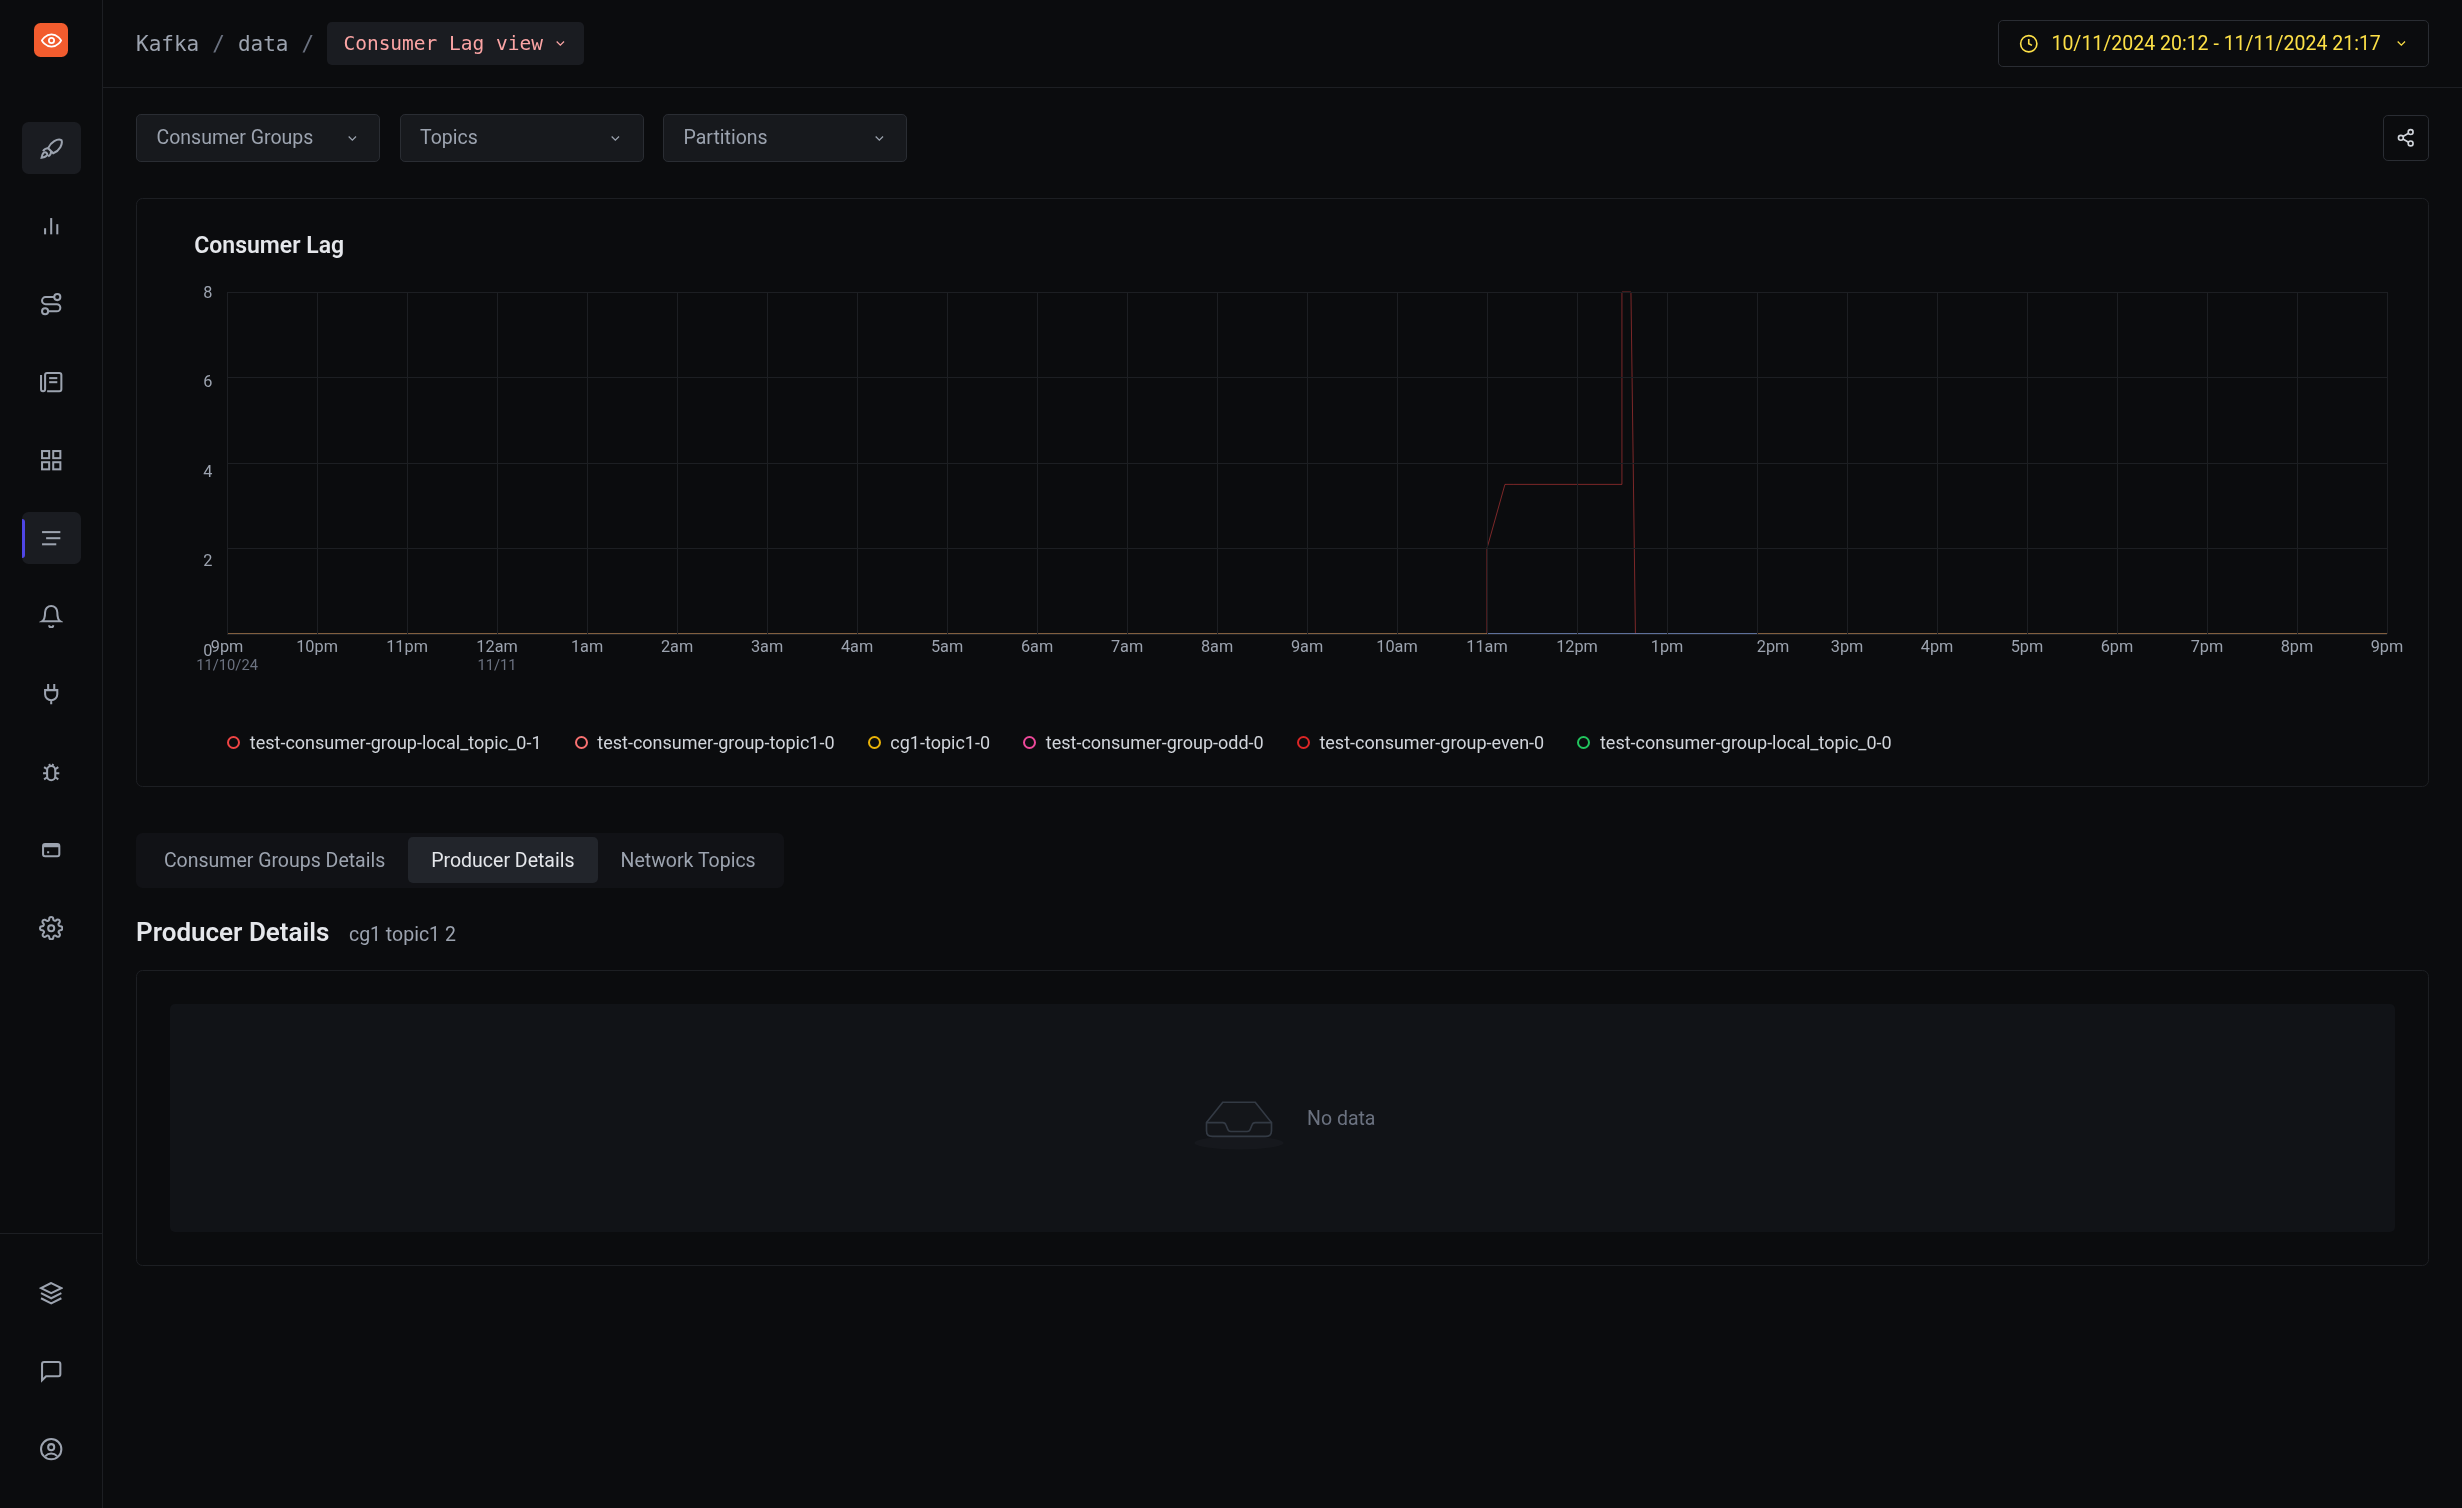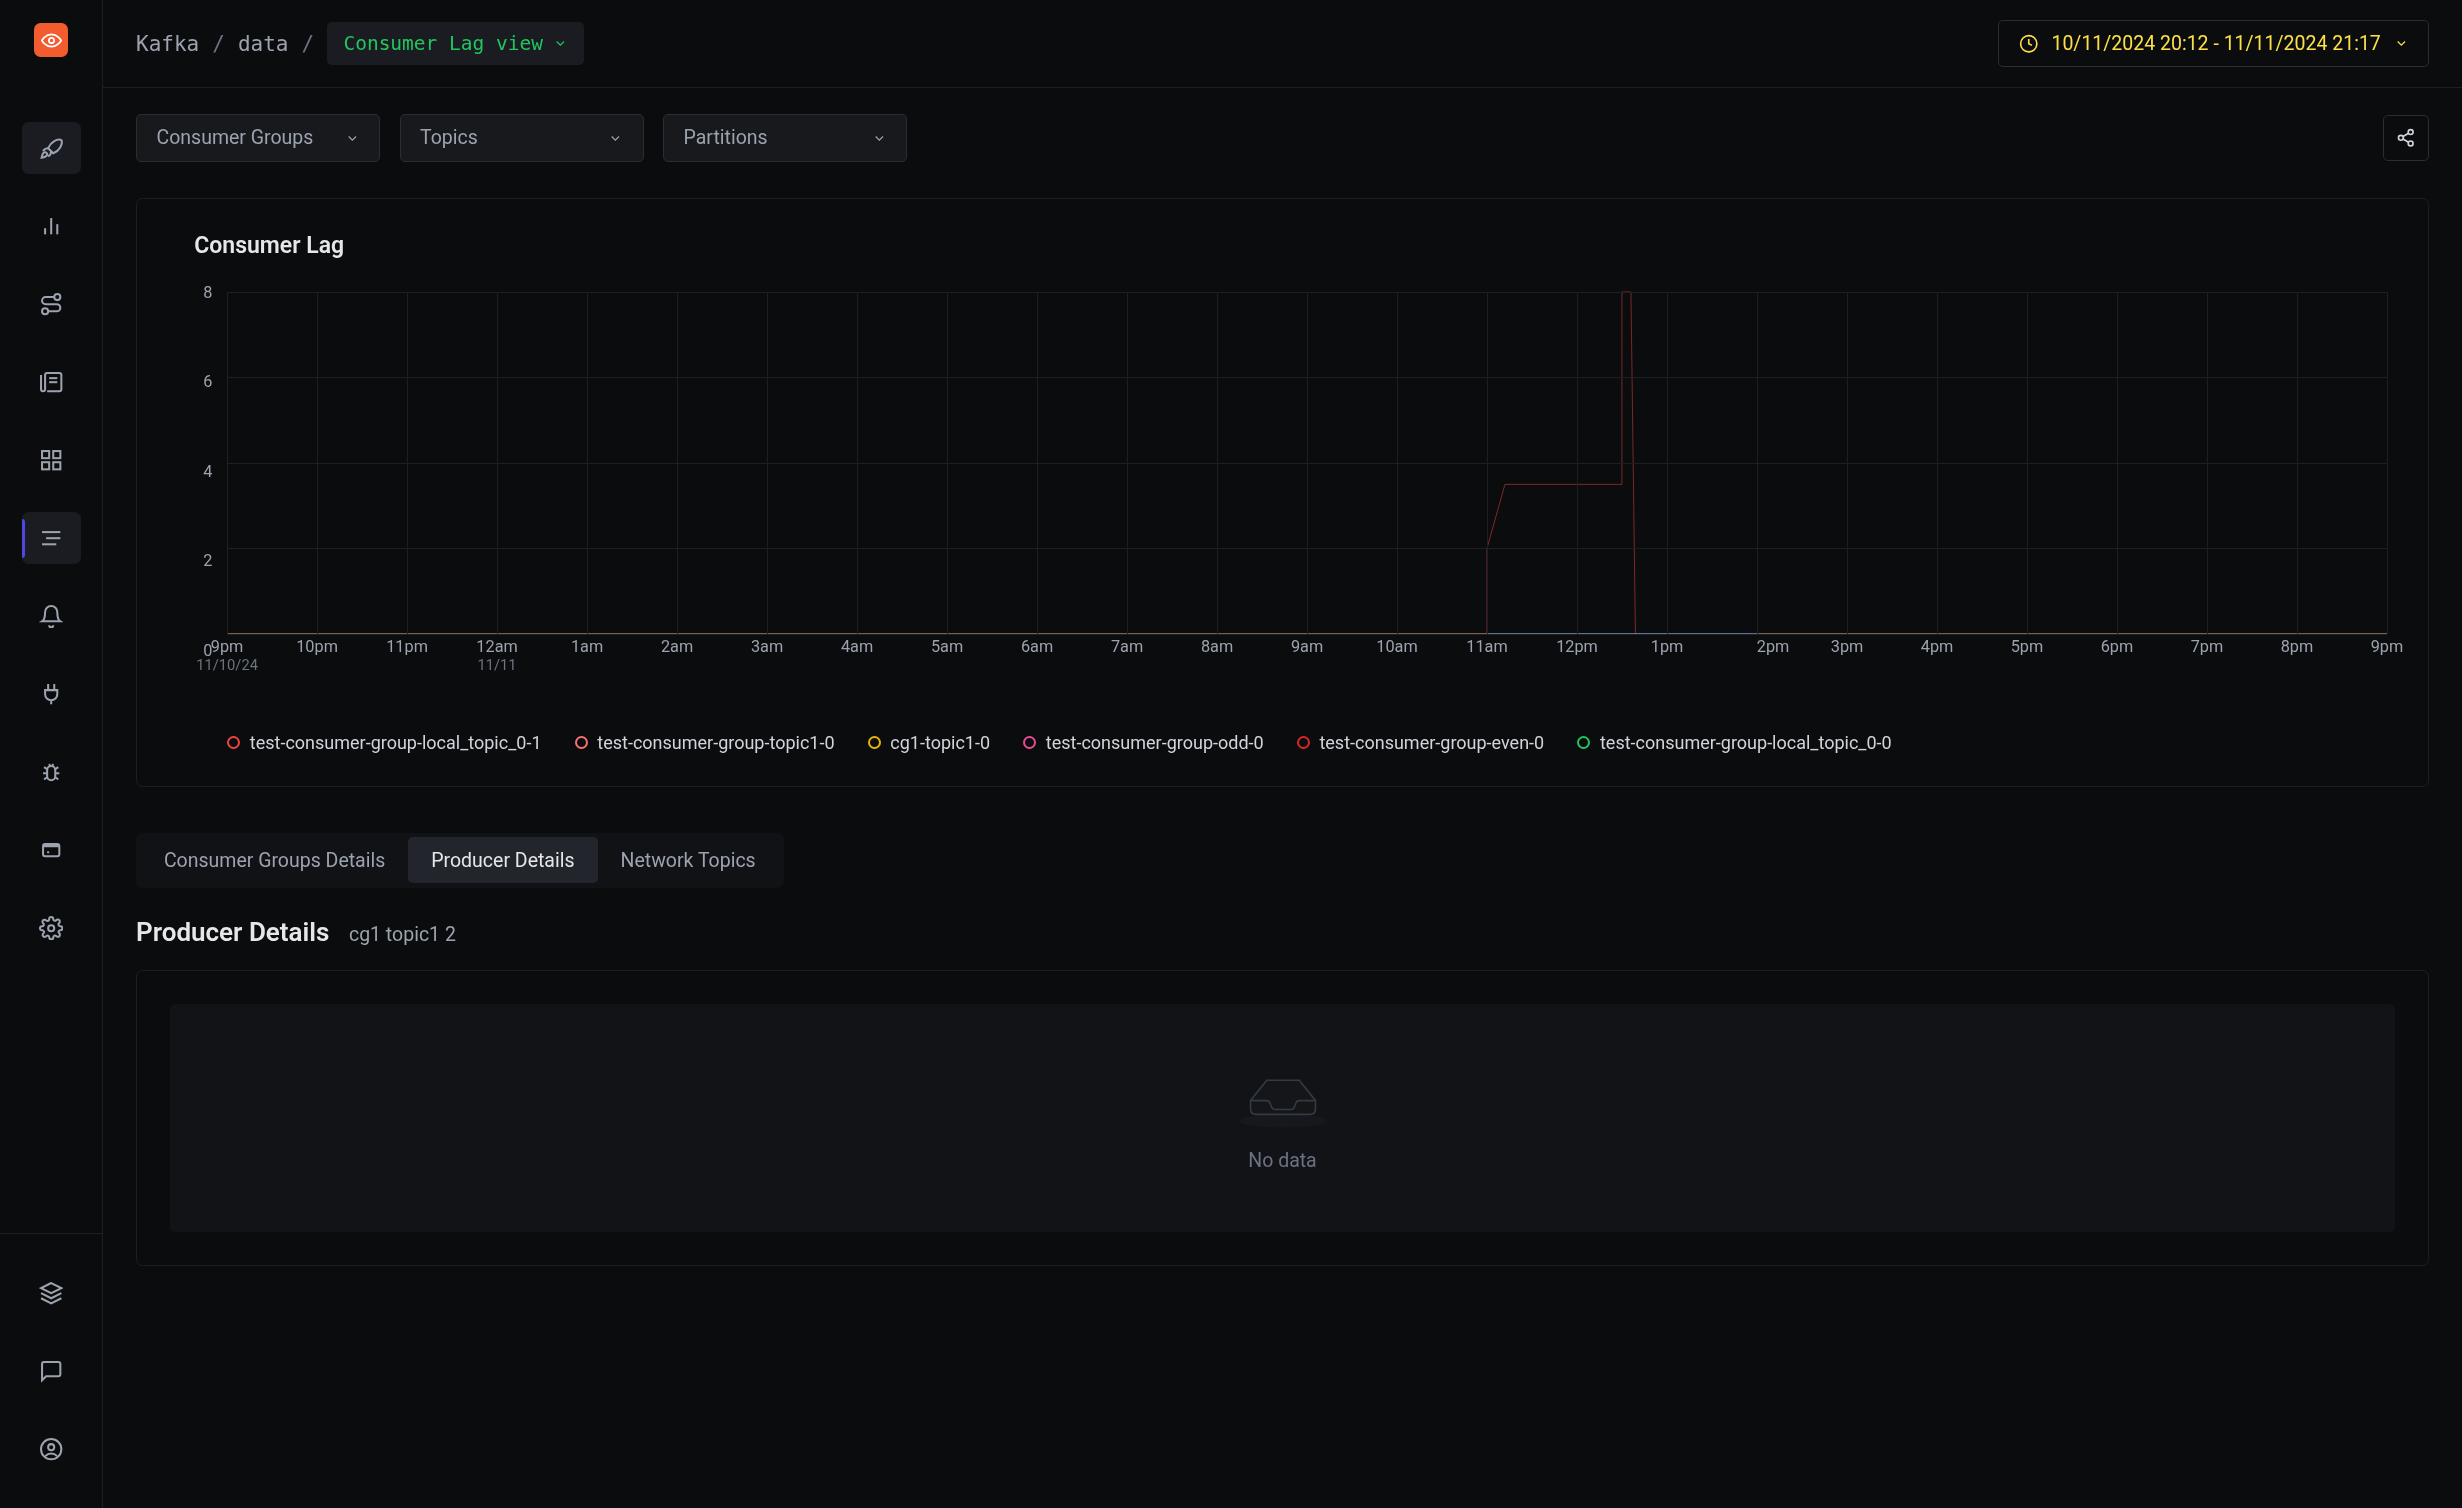--- a/index.html
+++ b/index.html
@@ -75,21 +75,21 @@
 }
 .crumbs { display: flex; align-items: center; gap: 13px; font-family: ui-monospace, monospace; font-size: 21px; color: #9ca3af; }
 .crumbs .sep { color: #6b7280; }
 .view-pill {
   background: #1a1c21;
   border-radius: 4.9px;
   padding: 9.8px 16.3px;
   display: flex; align-items: center; gap: 9.8px;
   font-family: inherit;
   font-size: 19.5px;
-  color: #22c55e;
+  color: #fca5a5;
 }
 .time-picker {
   background: transparent;
   border: 0.8px solid #2a2d33;
   border-radius: 4.9px;
   padding: 11.4px 19.5px;
   display: flex; align-items: center; gap: 13px;
   font-size: 19.5px;
   color: #fde047;
   cursor: pointer;
@@ -177,21 +177,21 @@
 .detail-panel {
   margin: 23px 33px 0;
   border: 0.8px solid #1d1f23;
   border-radius: 6.5px;
   padding: 33px;
 }
 .empty-state {
   background: #111317;
   border-radius: 4.9px;
   height: 228px;
-  display: flex; flex-direction: column; align-items: center; justify-content: center; gap: 19.5px;
+  display: flex; flex-direction: row; align-items: center; justify-content: center; gap: 19.5px;
   color: #6b7280;
 }
 .empty-icon { opacity: .6; }
 .empty-text { font-size: 19.5px; }
 
 .chev { width: 14.7px; height: 14.7px; }
 </style>
 </head>
 <body>
 

